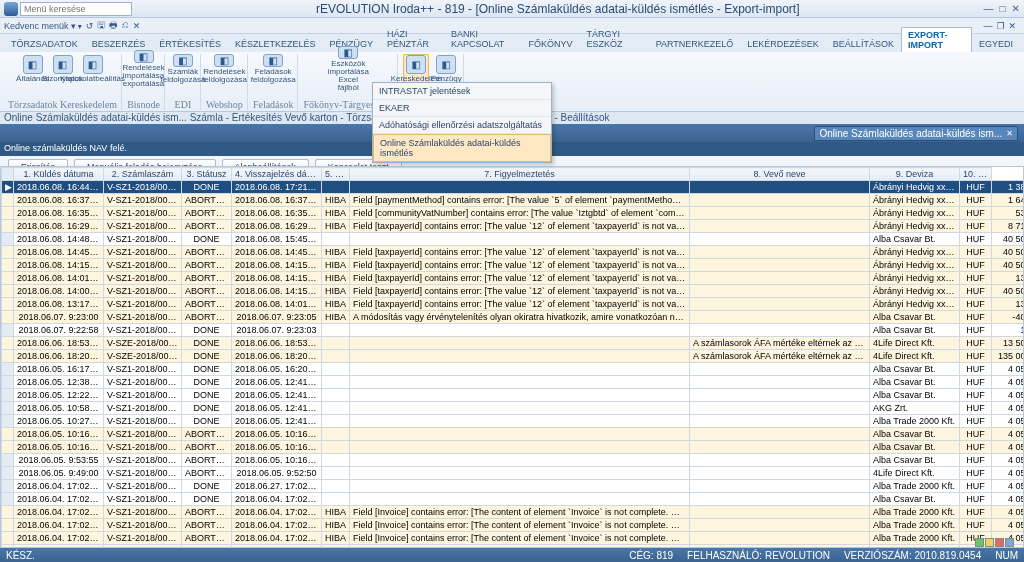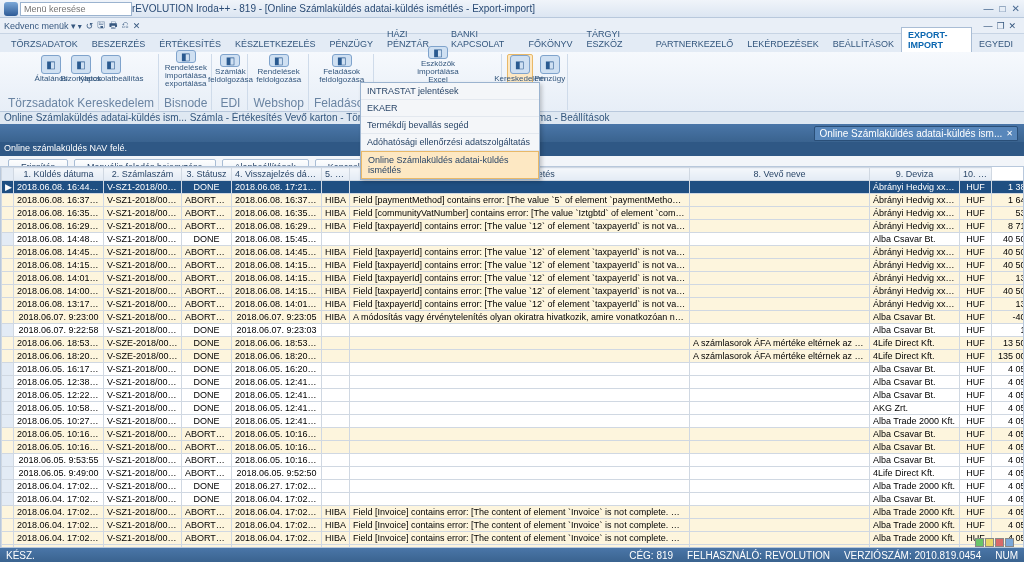--- a/index.html
+++ b/index.html
@@ -2,21 +2,21 @@
 <html><head>
 <meta charset="utf-8">
 <style>
 * { margin:0; padding:0; box-sizing:border-box; font-family:"Segoe UI",Tahoma,sans-serif; font-size:10px; }
 body { background:#e6eef7; overflow:hidden; width:1024px; height:562px; position:relative; }
 
 
 .titlebar { height:18px; background:linear-gradient(#f0f4fa,#dce6f2); display:flex; align-items:center; padding:0 4px; border-bottom:1px solid #b8c8dc; }
 .corner-badge { width:14px; height:14px; background:linear-gradient(#7aa7d8,#2d5a96); border-radius:3px; margin-right:2px; }
 .searchbox { width:112px; height:14px; border:1px solid #9bb3cf; background:#fff; font-size:9px; padding:0 3px; }
-.titlebar .title { flex:1; color:#2a4b75; font-size:10px; }
+.titlebar .title { flex:1; text-align:center; color:#2a4b75; font-size:12px; }
 .winbtns { display:flex; gap:6px; }
 .winbtns span { font-size:10px; color:#4a6a92; cursor:pointer; }
 
 
 .quickbar { height:16px; background:#e9eff7; display:flex; align-items:center; padding:0 4px; border-bottom:1px solid #c7d4e4; }
 .quickbar span { margin-right:4px; color:#36577f; font-size:9px; }
 .quickbar .dd::after { content:" ▾"; font-size:8px; }
 
 
 .tabs { height:18px; background:#e3ebf5; display:flex; align-items:flex-end; padding:0 4px; }
@@ -24,24 +24,24 @@
 .tabs .tab.active { background:#fff; border:1px solid #a9bdd5; border-bottom:none; color:#0a66b0; font-weight:bold; }
 
 
 .ribbon { height:60px; background:linear-gradient(#f6f9fd,#e7eef7); border-bottom:1px solid #b8c8dc; display:flex; align-items:flex-start; padding:2px 4px; gap:1px; position:relative; }
 .rgroup { display:flex; flex-direction:column; align-items:center; border-right:1px solid #cfdbea; padding:0 4px; height:56px; }
 .ricons { display:flex; gap:4px; }
 .ricon { width:26px; height:30px; display:flex; flex-direction:column; align-items:center; justify-content:center; border:1px solid transparent; }
 .ricon.sel { background:#fde8c3; border:1px solid #e8b868; border-radius:2px; }
 .ricon .glyph { width:20px; height:20px; background:#cfe0f2; border:1px solid #7fa3cc; border-radius:3px; display:flex; align-items:center; justify-content:center; font-size:10px; color:#2a5a90; }
 .ricon .lab { font-size:8px; color:#33567d; margin-top:1px; text-align:center; line-height:1; }
-.rgroup .glabel { font-size:12px; color:#6a84a2; margin-top:auto; }
-
-
-.dropdown { position:absolute; left:360px; top:30px; width:180px; background:#f4f6f9; border:1px solid #9bb3cf; box-shadow:2px 2px 4px rgba(0,0,0,.2); z-index:50; }
+.rgroup .glabel { font-size:10px; color:#6a84a2; margin-top:auto;font-family:Liberation Serif, serif; }
+
+
+.dropdown { position:absolute; left:372px; top:30px; width:180px; background:#f4f6f9; border:1px solid #9bb3cf; box-shadow:2px 2px 4px rgba(0,0,0,.2); z-index:50; }
 .dropdown .di { padding:3px 6px; font-size:9px; color:#2a4668; border-bottom:1px solid #e3e8ef; }
 .dropdown .di.hl { background:#fde8c3; border:1px solid #e8b868; }
 
 
 .doctabs { height:18px; background:linear-gradient(#4a76a8,#3a638f); display:flex; align-items:center; padding:0 4px; color:#fff; }
 .doctab { background:#3a638f; border:1px solid #2a4f78; padding:1px 4px; margin-right:2px; font-size:9px; display:flex; align-items:center; gap:4px; border-radius:2px 2px 0 0; }
 .doctab.active { background:#5887bb; }
 .doctab .x { font-size:8px; }
 
 
@@ -190,21 +190,20 @@
         <div class="ricon">
           <div class="glyph">◧</div>
           <div class="lab">Pénzügy</div>
         </div>
       </div>
       <div class="glabel"></div>
     </div>
 <div class="dropdown" id="dd">
       <div class="di">INTRASTAT jelentések</div>
       <div class="di">EKAER</div>
-      <div class="di">Termékdíj bevallás segéd</div>
       <div class="di">Adóhatósági ellenőrzési adatszolgáltatás</div>
       <div class="di hl">Online Számlaküldés adatai-küldés ismétlés</div>
     </div>
   </div>
 
 <div style="height:12px;background:#dfe8f2;font-size:8px;color:#33567d;padding:0 4px;white-space:nowrap;overflow:hidden">
   <span>Online Számlaküldés adatai-küldés ism...    Számla - Értékesítés    Vevő karton - Törzsadatok    Fizetési módok - Törzsadatok                                                                       ma - Beállítások</span>
 </div>
 
 <div class="doctabs">

